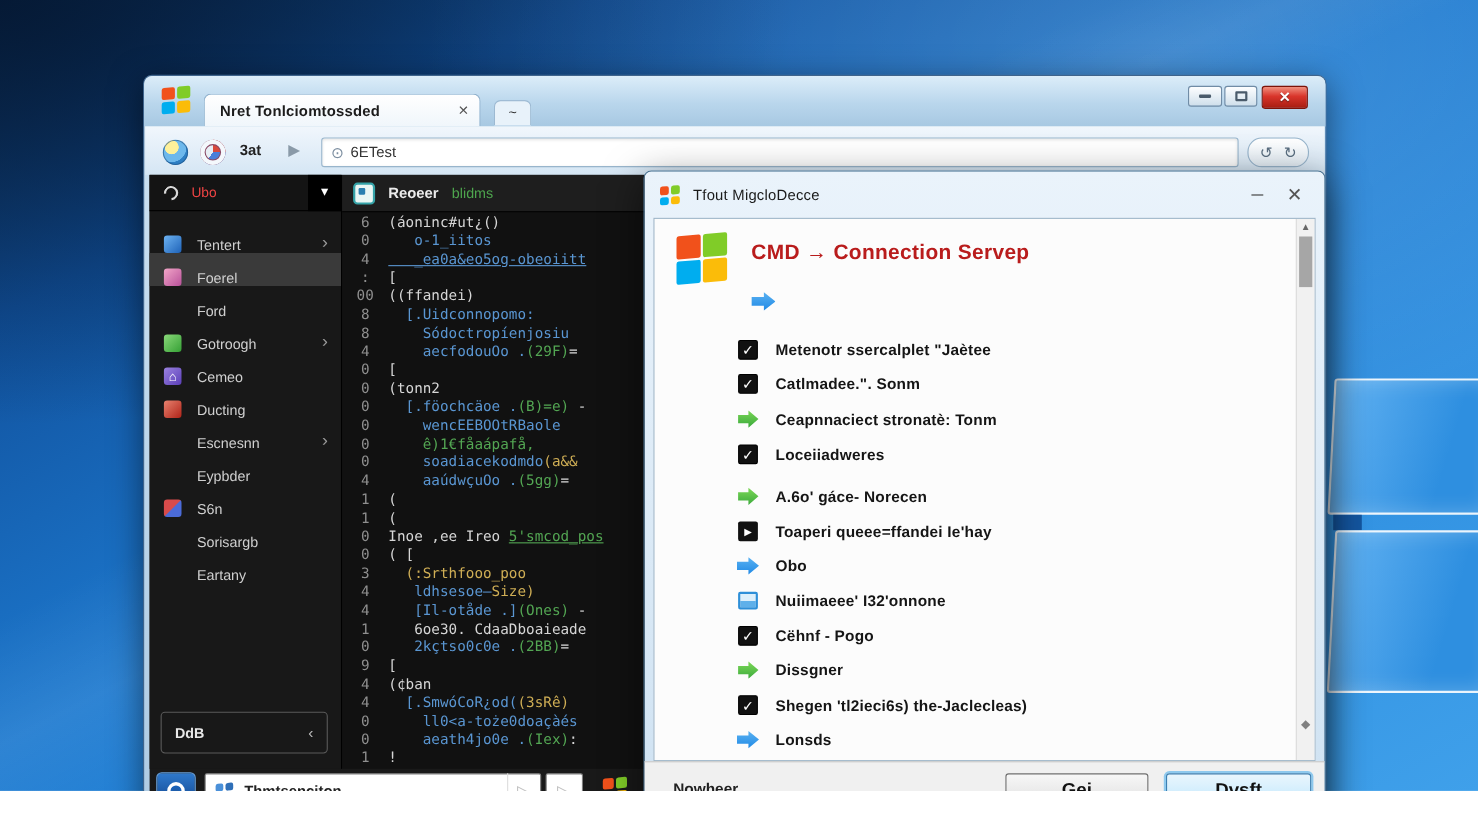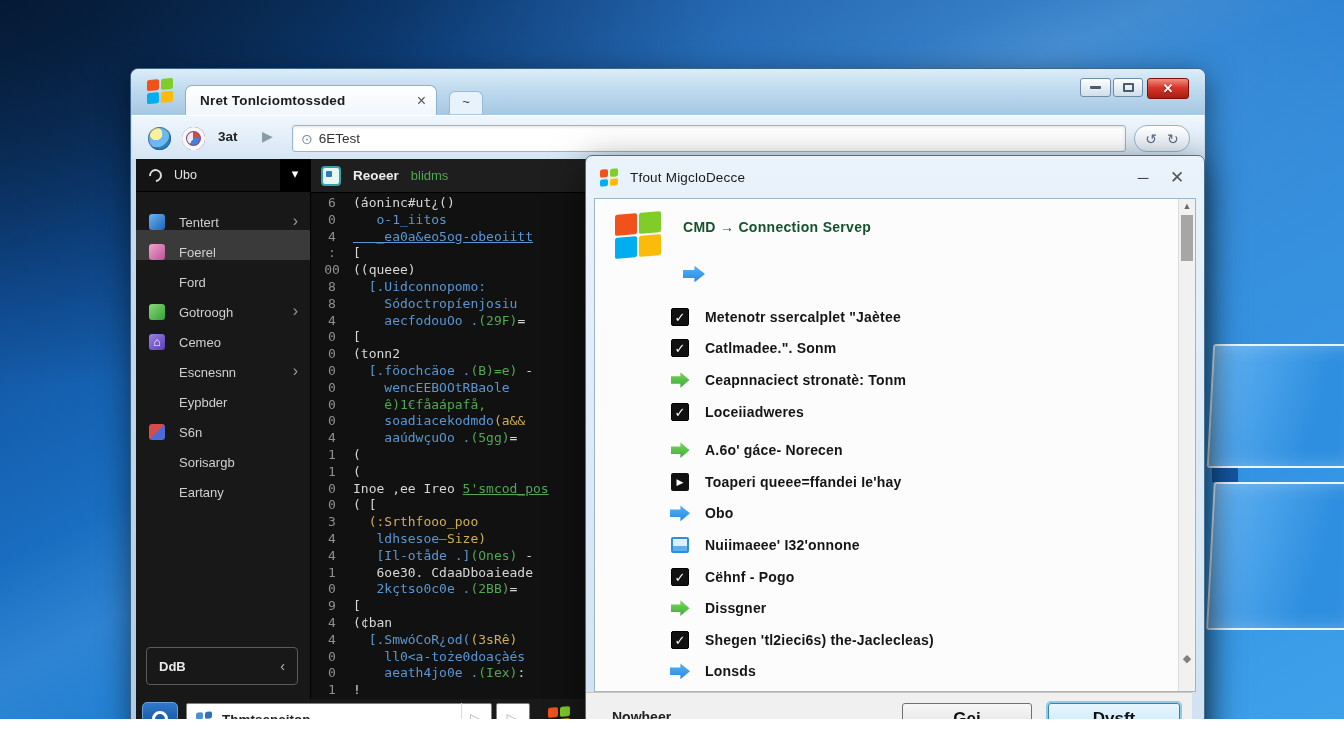--- a/index.html
+++ b/index.html
@@ -79,21 +79,21 @@
     border:1px solid #98b5cc; border-radius:13px; display:flex; align-items:center; justify-content:space-evenly;
     color:#5a6e80; font-size:14px; }
 
   .bwin-body { position:absolute; left:5px; right:5px; top:90px; bottom:45px; background:#121212; display:flex; }
 
   
   .sidebar { width:175px; background:#181818; border-right:1px solid #000; position:relative; flex:none; }
   .sb-head { height:33px; background:#141414; border-bottom:1px solid #000; display:flex; align-items:center; }
   .sb-head-icon { width:13px; height:13px; border:2px solid #d8d8d8; border-radius:50%; border-bottom-color:transparent;
     margin:0 12px 0 13px; transform:rotate(40deg); }
-  .sb-head-label { color:#e5e5e5; font-size:12.5px; flex:1; }
+  .sb-head-label { color:#ef4444; font-size:12.5px; flex:1; }
   .sb-caret { width:30px; height:33px; background:#000; color:#fff; text-align:center; line-height:30px; font-size:13px; }
   .sb-items { padding-top:8px; }
   .sb-item { height:30px; display:flex; align-items:flex-end; padding:0 6px 0 13px; }
   .sb-item.sel { background:#3a3a3a; }
   .chip { width:16px; height:16px; border-radius:3px; flex:none; margin-right:14px;
     font-size:11px; line-height:16px; text-align:center; color:#fff; }
   .chip-none { background:transparent; }
   .chip-blue { background:linear-gradient(135deg,#6db3f2,#1e62b8); }
   .chip-pink { background:linear-gradient(135deg,#f2a6c8,#b9519a); }
   .chip-green { background:linear-gradient(135deg,#8ad97a,#35a035); }
@@ -152,41 +152,41 @@
   .dlg-panel { position:absolute; left:8px; right:8px; top:42px; bottom:52px; background:#fcfcfc;
     border:1px solid #9db5c8; overflow:hidden; }
   .dlg-scroll { position:absolute; right:0; top:0; bottom:0; width:17px; background:#f1f1f1; border-left:1px solid #dcdcdc; }
   .dlg-scroll .up { position:absolute; top:2px; left:0; width:100%; text-align:center; color:#666; font-size:9px; }
   .dlg-scroll .thumb { position:absolute; top:16px; left:2px; right:2px; height:46px; background:#a6a6a6; }
   .dlg-scroll .down { position:absolute; bottom:26px; left:0; width:100%; text-align:center; color:#808080; font-size:11px; }
 
   .dlg-content { position:absolute; left:0; right:17px; top:0; bottom:0; padding:14px 10px 0 20px; }
   .dlg-head { display:flex; align-items:flex-start; }
   .dlg-head-logo { margin-right:22px; }
-  .dlg-heading { font-size:14px; font-weight:bold; color:#14532d; letter-spacing:.3px; padding-top:6px; }
+  .dlg-heading { font-size:19px; font-weight:bold; color:#b91c1c; letter-spacing:.3px; padding-top:6px; }
   .arrow { display:inline-block; background:linear-gradient(180deg,#5cb3f2,#1e88e5); }
   .arrow-sh { clip-path:polygon(0 28%, 52% 28%, 52% 4%, 100% 50%, 52% 96%, 52% 72%, 0 72%); }
   .dlg-blue-arrow { width:22px; height:18px; margin:8px 0 0 68px; }
   .dlg-list { margin:14px 0 0 55px; }
   .dlg-item { height:31.6px; display:flex; align-items:center; }
   .dlg-item.gap { margin-top:7px; }
   .dicon { width:20px; height:20px; flex:none; margin-right:15px; display:flex; align-items:center; justify-content:center; }
   .di-check { width:18px; height:18px; background:#111; border:1px solid #000; border-radius:2px;
     color:#fff; font-size:13px; line-height:17px; text-align:center; }
   .di-play { width:18px; height:18px; background:#111; border-radius:2px; color:#fff; font-size:9px;
     line-height:18px; text-align:center; }
   .di-garrow { width:19px; height:17px; clip-path:polygon(0 28%, 52% 28%, 52% 4%, 100% 50%, 52% 96%, 52% 72%, 0 72%);
     background:linear-gradient(180deg,#7ed957,#39a83c); }
   .di-barrow { width:20px; height:17px; clip-path:polygon(0 28%, 52% 28%, 52% 4%, 100% 50%, 52% 96%, 52% 72%, 0 72%);
     background:linear-gradient(180deg,#5cb3f2,#1e88e5); }
   .di-image { width:18px; height:16px; border:2px solid #2e8fd8; border-radius:2px;
     background:linear-gradient(180deg,#dceffb 55%,#5fb0ea 55%); }
   .dtext { font-size:14px; font-weight:bold; color:#151515; letter-spacing:.2px; white-space:nowrap; }
 
-  .dlg-footer { position:absolute; left:0; right:12px; bottom:0; height:52px; background:#f0f0f0;
+  .dlg-footer { position:absolute; left:0; right:0; bottom:0; height:52px; background:#f0f0f0;
     border-top:1px solid #c8c8c8; }
   .dlg-status { position:absolute; left:26px; top:16px; font-size:14px; font-weight:bold; color:#222; }
   .btn { position:absolute; top:10px; height:32px; width:130px; border:1px solid #707070; border-radius:3px;
     background:linear-gradient(#f7f7f7,#dedede); font-size:17px; font-weight:bold; color:#111;
     text-align:center; line-height:30px; }
   .btn-secondary { right:160px; }
   .btn-primary { right:12px; width:132px; border:1px solid #3c7fb1;
     box-shadow:0 0 0 2px #8ec9ee; background:linear-gradient(#eaf6fd,#bde6fd); }
 </style>
 </head>
@@ -267,20 +267,24 @@
             <div class="sb-item">
               <span class="chip chip-green"></span>
               <span class="sb-label">Gotroogh</span>
               <span class="sb-chev">›</span>
             </div>
             <div class="sb-item">
               <span class="chip chip-home">⌂</span>
               <span class="sb-label">Cemeo</span>
             </div>
             <div class="sb-item">
+              <span class="chip chip-red"></span>
+              <span class="sb-label">Ducting</span>
+            </div>
+            <div class="sb-item">
               <span class="chip chip-flag">
                 <i class="fr"></i>
                 <i class="fg"></i>
                 <i class="fb"></i>
                 <i class="fy"></i>
               </span>
               <span class="sb-label">Escnesnn</span>
               <span class="sb-chev">›</span>
             </div>
             <div class="sb-item">
@@ -309,21 +313,21 @@
         <div class="ed-tabbar">
           <span class="ed-icon"></span>
           <span class="ed-tab-label">Reoeer</span>
           <span class="ed-tab-status">blidms</span>
         </div>
         <div class="code">
             <div class="code-line"><span class="ln">6</span><span class="cw">(áoninc#ut¿()</span></div>
             <div class="code-line"><span class="ln">0</span><span class="cb">   o-1_iitos</span></div>
             <div class="code-line"><span class="ln">4</span><span class="cu">   _ea0a&amp;eo5og-obeoiitt</span></div>
             <div class="code-line"><span class="ln">:</span><span class="cw">[</span></div>
-            <div class="code-line"><span class="ln">00</span><span class="cw">((queee)</span></div>
+            <div class="code-line"><span class="ln">00</span><span class="cw">((ffandei)</span></div>
             <div class="code-line"><span class="ln">8</span><span class="cb">  [.Uidconnopomo:</span></div>
             <div class="code-line"><span class="ln">8</span><span class="cb">    Sódoctropíenjosiu</span></div>
             <div class="code-line"><span class="ln">4</span><span class="cb">    aecfodouOo .</span><span class="cg">(29F)</span><span class="cw">=</span></div>
             <div class="code-line"><span class="ln">0</span><span class="cw">[</span></div>
             <div class="code-line"><span class="ln">0</span><span class="cw">(tonn2</span></div>
             <div class="code-line"><span class="ln">0</span><span class="cb">  [.föochcäoe .</span><span class="cg">(B)=e)</span><span class="cw"> -</span></div>
             <div class="code-line"><span class="ln">0</span><span class="cb">    wencEEBOOtRBaole</span></div>
             <div class="code-line"><span class="ln">0</span><span class="cg">    ê)1€fåaápafå,</span></div>
             <div class="code-line"><span class="ln">0</span><span class="cb">    soadiacekodmdo</span><span class="cy">(a&amp;&amp;</span></div>
             <div class="code-line"><span class="ln">4</span><span class="cb">    aaúdwçuOo .</span><span class="cg">(5gg)</span><span class="cw">=</span></div>

